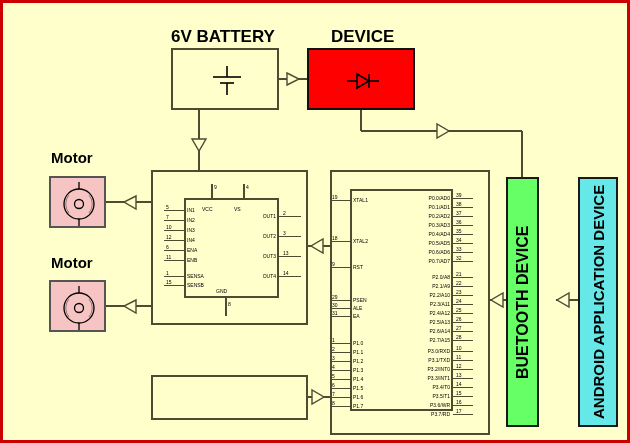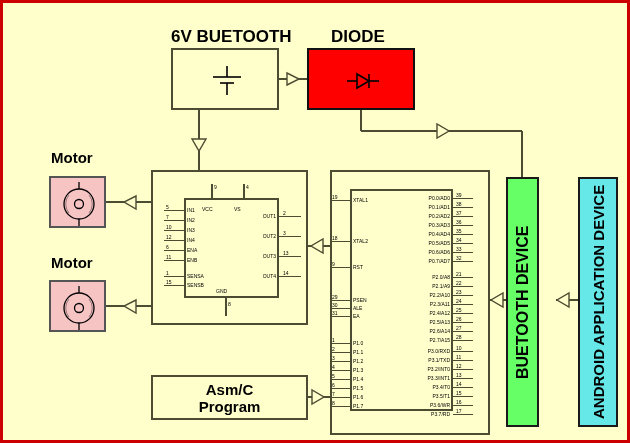--- a/index.html
+++ b/index.html
@@ -25,22 +25,22 @@
     text-align:center;font-weight:bold;
   }
   svg{display:block;overflow:visible;}
   .ovl{position:absolute;left:0;top:0;width:630px;height:443px;pointer-events:none;}
 </style>
 </head>
 <body>
 
 <div id="root">
 
-  <div class="lbl" style="left:168px;top:24px;font-size:17px;">6V BUETOOTH</div>
-  <div class="lbl" style="left:328px;top:24px;font-size:17px;">DIODE</div>
+  <div class="lbl" style="left:168px;top:24px;font-size:17px;">6V BATTERY</div>
+  <div class="lbl" style="left:328px;top:24px;font-size:17px;">DEVICE</div>
   <div class="lbl" style="left:48px;top:146px;font-size:15px;">Motor</div>
   <div class="lbl" style="left:48px;top:251px;font-size:15px;">Motor</div>
   <div class="lbl" style="left:333px;top:414px;font-size:17px;">8051 SERIES MC</div>
 
   <div class="blk" style="left:168px;top:45px;width:108px;height:62px;">
     <svg class="ovl" style="position:absolute;left:0;top:0;width:108px;height:62px;" viewBox="0 0 108 62">
       <g stroke="#000" stroke-width="1.6" fill="none">
         <line x1="54" y1="16" x2="54" y2="27"></line>
         <line x1="40" y1="27" x2="68" y2="27"></line>
         <line x1="47" y1="33" x2="61" y2="33"></line>
@@ -83,22 +83,20 @@
         <path d="M38 17 A14 14 0 0 1 38 35" stroke-width="0.8" opacity="0.5"></path>
       </g>
     </svg>
   </div>
 
   <div class="blk" style="left:148px;top:167px;width:157px;height:155px;"></div>
 
   <div class="blk" style="left:181px;top:195px;width:95px;height:100px;"></div>
 
   <div class="blk" style="left:148px;top:372px;width:157px;height:45px;"></div>
-  <div class="lbl" style="left:148px;top:378px;width:157px;text-align:center;font-size:15px;line-height:17px;"><span style="white-space:pre-line;">Asm/C
-Program</span></div>
 
   <div class="blk" style="left:327px;top:167px;width:160px;height:265px;"></div>
 
   <div class="blk" style="left:347px;top:186px;width:103px;height:222px;"></div>
 
   <div class="blk vert" style="left:503px;top:174px;width:33px;height:250px;background:#66ff66;border-color:#1a1a1a;font-size:16px;">
     <span>BUETOOTH DEVICE</span>
   </div>
 
   <div class="blk vert" style="left:575px;top:174px;width:40px;height:250px;background:#66e8e8;border-color:#1a1a1a;font-size:15px;line-height:17px;">

